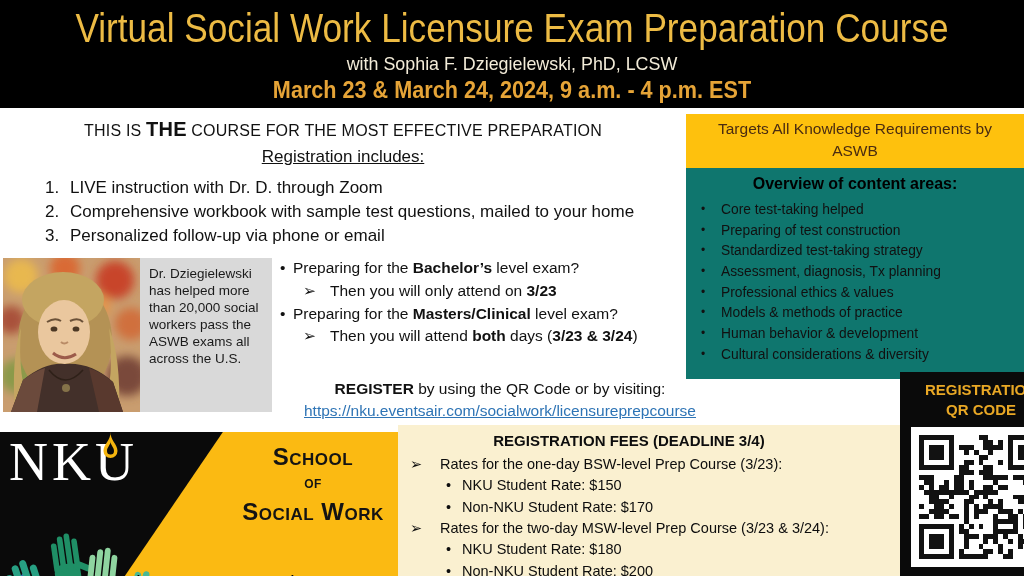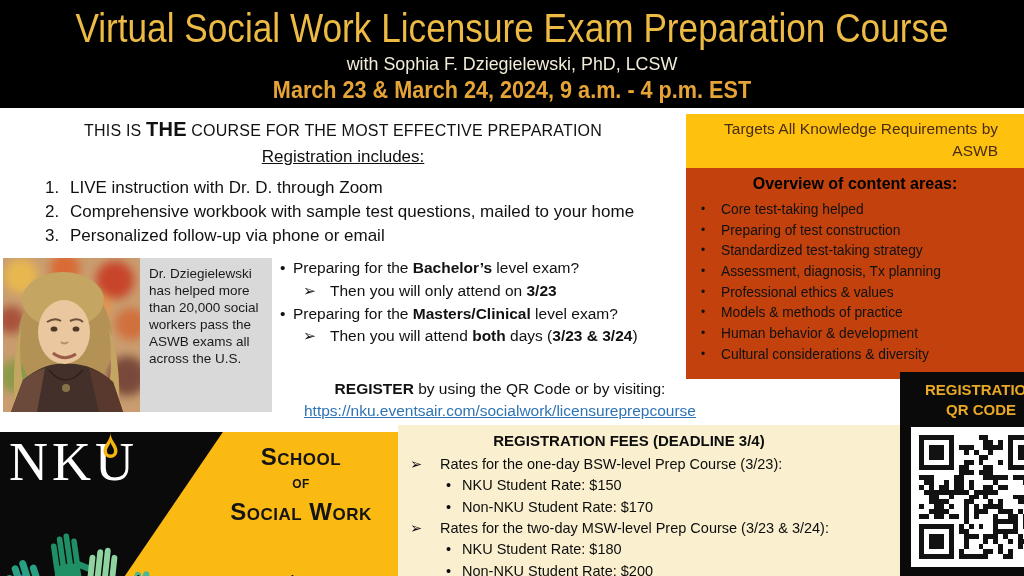--- a/index.html
+++ b/index.html
@@ -28,38 +28,38 @@
   .mk{flex:none;}
   .mk-dot{width:13px;}
   .mk-arrow{width:27px;padding-left:2px;}
   .indent{margin-left:21px;}
   .txt{flex:1;}
   
   .register{position:absolute;left:280px;top:378px;width:440px;font-size:15.5px;line-height:1.45;text-align:center;}
   .register a{color:#2E74B5;text-decoration:underline;}
   
   .kbox{position:absolute;left:686px;top:114px;width:338px;}
-  .kbox-header{background:#FEC10D;color:#4A2C11;font-size:15.5px;line-height:1.42;text-align:right;
+  .kbox-header{background:#FEC10D;color:#4A2C11;font-size:15.5px;line-height:1.42;text-align:center;
                padding:4px 26px 6px;}
-  .kbox-body{background:#c2410c;padding:7px 0 13px;}
+  .kbox-body{background:#0f766e;padding:7px 0 13px;}
   .kbox-title{text-align:center;font-weight:700;font-size:16px;margin-bottom:7px;color:#000;}
   .kbox ul{margin:0;padding:0 4px 0 12px;list-style:none;font-size:13.8px;line-height:1.5;}
   .kbox ul li{display:flex;}
   .kbox .mk-dot{width:20px;padding-left:3px;font-size:12px;}
   
   .bottom{position:absolute;left:0;top:425px;width:1024px;height:151px;}
   .logo{position:absolute;left:0;top:0;width:398px;height:166px;background:#FBBA12;overflow:hidden;margin-top:7px;}
   .logo-black{position:absolute;inset:0;background:#0a0a0a;
               -webkit-clip-path:polygon(0 0,56% 0,27.6% 100%,0 100%);
               clip-path:polygon(0 0,56% 0,27.6% 100%,0 100%);}
   .nku{position:absolute;left:9px;top:2px;font-family:"Liberation Serif",serif;font-size:54px;line-height:56px;
        color:#ffffff;letter-spacing:4px;}
   .flame{position:absolute;left:101px;top:0px;}
   .hands{position:absolute;left:0;bottom:0;}
-  .school{position:absolute;left:208px;top:11px;width:186px;text-align:center;color:#141414;
+  .school{position:absolute;left:220px;top:11px;width:186px;text-align:center;color:#141414;
           font-weight:700;font-variant:small-caps;letter-spacing:.5px;}
   .school-l1,.school-l3{font-size:24px;line-height:28px;}
   .school-l2{font-size:17px;line-height:24px;}
   .school-l3{margin-top:3px;}
   .course{position:absolute;left:114px;bottom:3px;width:282px;text-align:center;font-size:19.5px;color:#000000;}
   
   .fees{position:absolute;left:398px;top:0;width:626px;height:151px;background:#FAF0D0;
         box-sizing:border-box;padding:5px 172px 13px 8px;font-size:14.5px;line-height:1.47;color:#0d0d0d;}
   .fees-header{text-align:center;font-weight:700;font-size:15px;margin-bottom:2px;}
   .fees .mk-arrow{width:30px;padding-left:4px;}

